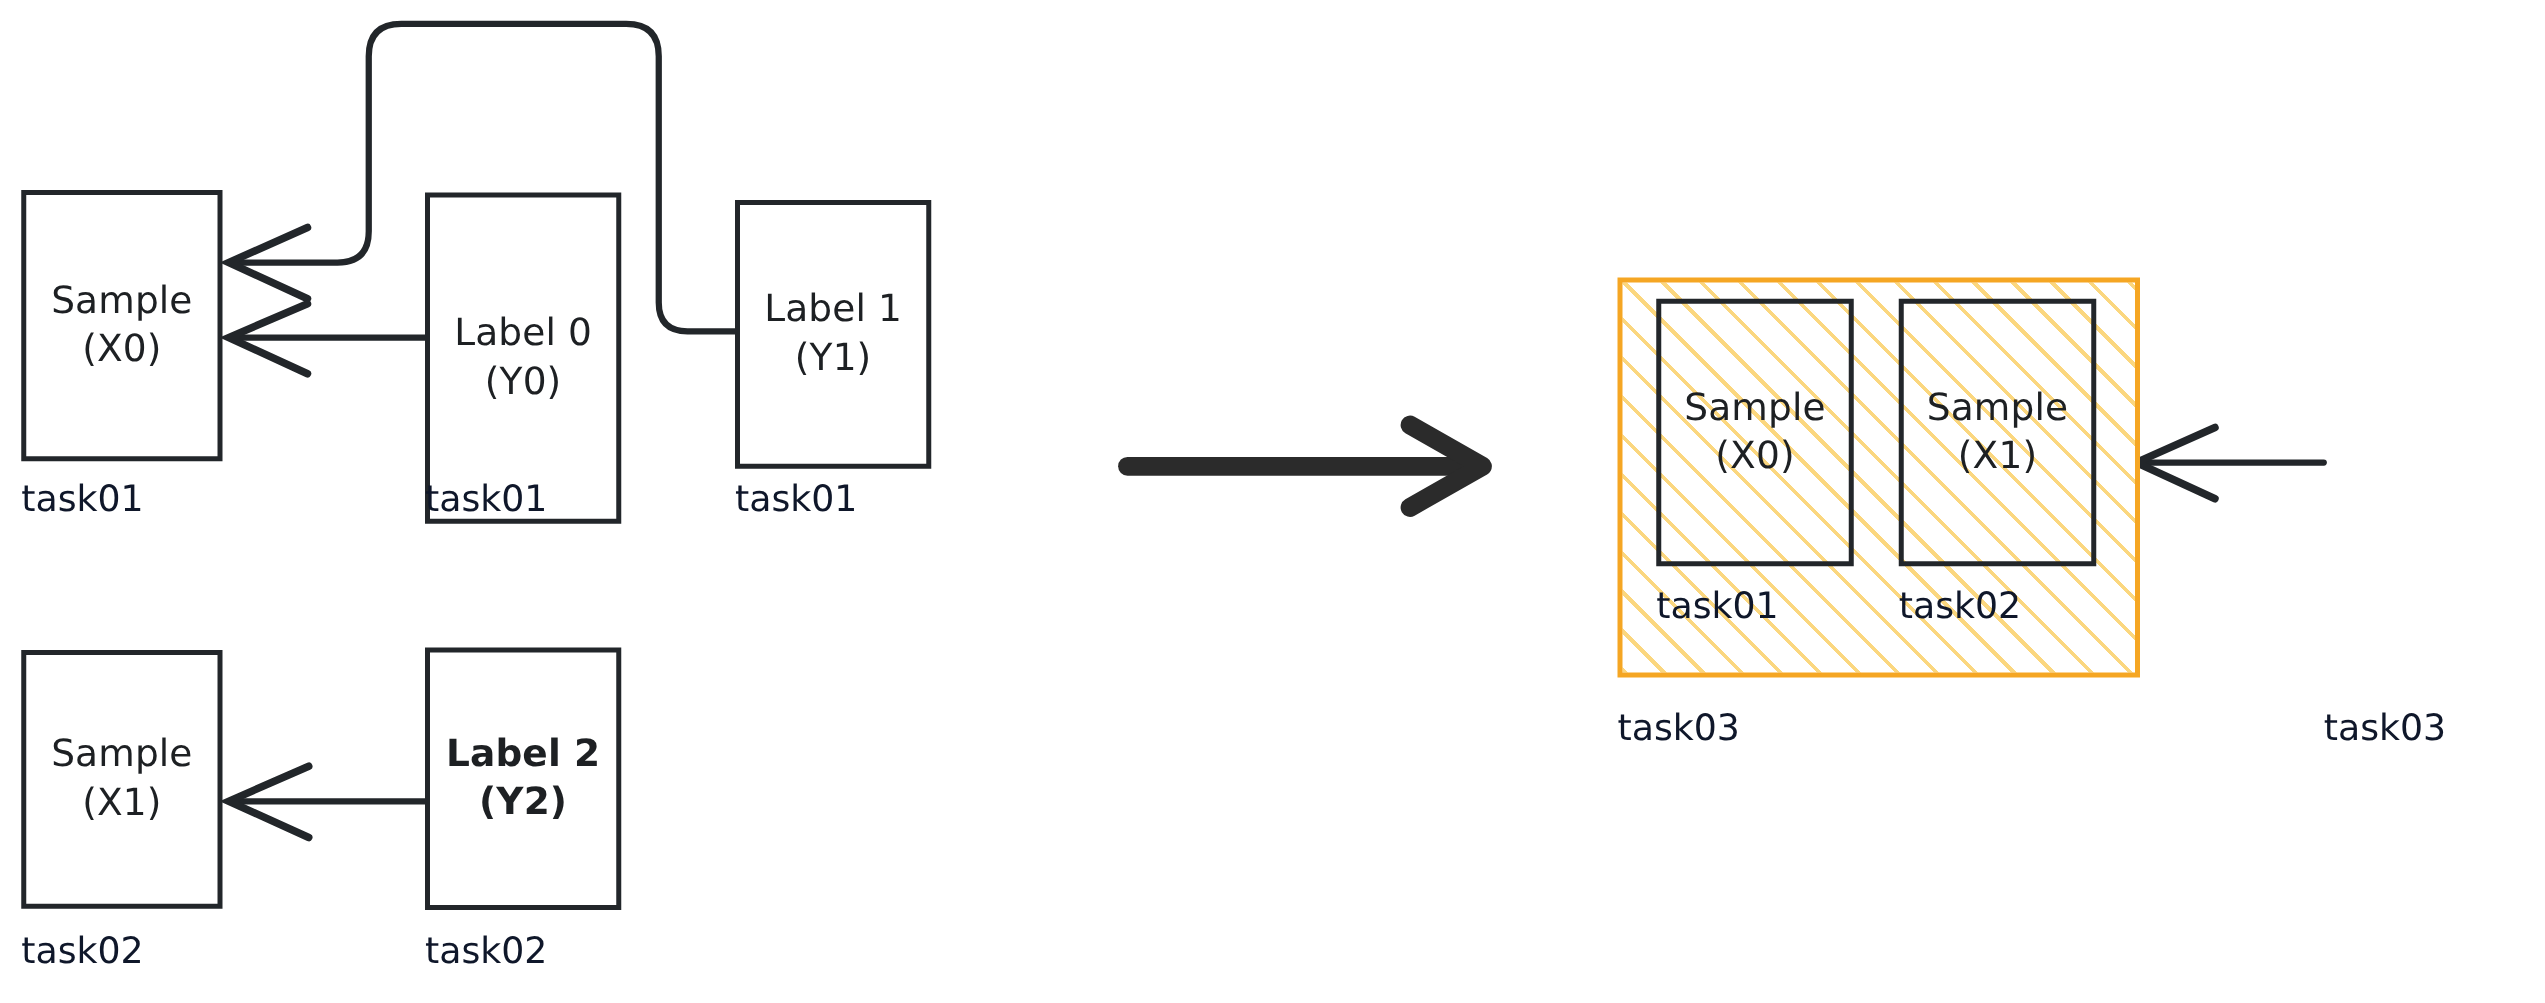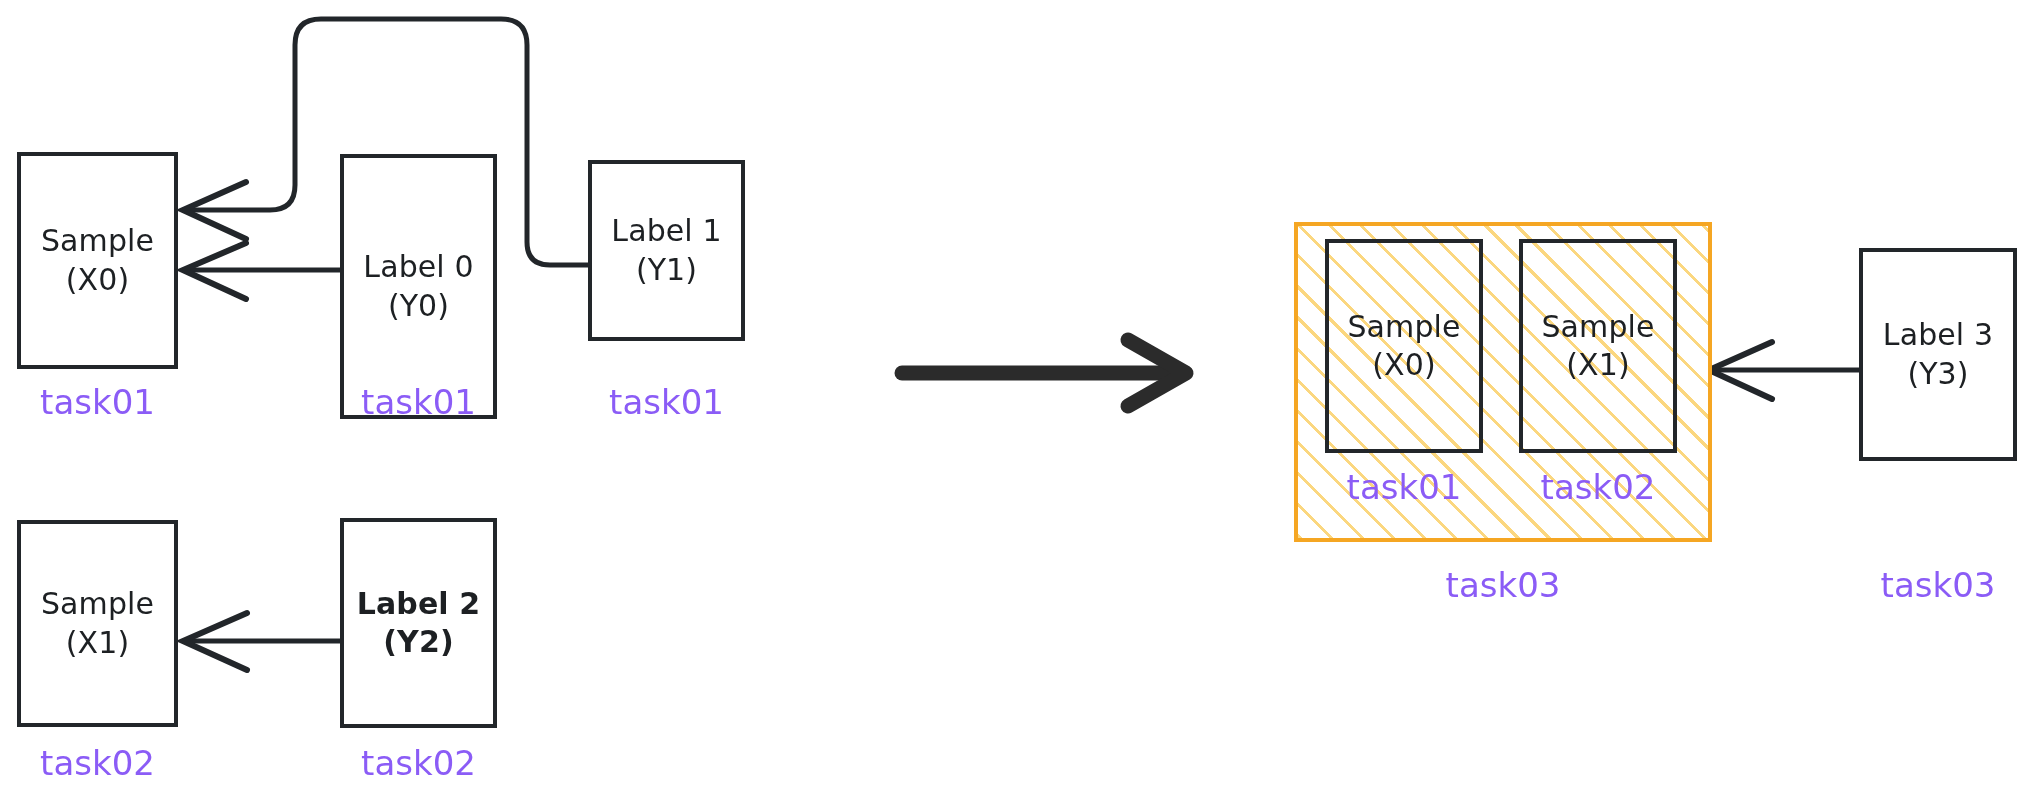--- a/index.html
+++ b/index.html
@@ -43,24 +43,23 @@
   }
   .node-box.transparent-fill {
     background: transparent;
   }
   .node-box .line {
     display: block;
     white-space: nowrap;
   }
   .task-caption {
     position: absolute;
-    color: #8b5cf6;
-    font-size: 34px;
+    color: #0f172a;
+    font-size: 29px;
     line-height: 1;
-    text-align: center;
     white-space: nowrap;
   }
   .group-box {
     position: absolute;
     box-sizing: border-box;
     border: 4px solid #f5a623;
     background-color: #ffffff;
     background-image: repeating-linear-gradient(
       45deg,
       #fbd77f 0px,
@@ -110,21 +109,21 @@
     <span class="line">(X0)</span>
   </div>
   <div class="task-caption" style="left:17px; top:385px; width:161px;">task01</div>
 
   <div class="node-box" style="left:340px; top:154px; width:157px; height:265px;">
     <span class="line">Label 0</span>
     <span class="line">(Y0)</span>
   </div>
   <div class="task-caption" style="left:340px; top:385px; width:157px;">task01</div>
 
-  <div class="node-box" style="left:588px; top:160px; width:157px; height:181px;">
+  <div class="node-box" style="left:588px; top:160px; width:157px; height:215px;">
     <span class="line">Label 1</span>
     <span class="line">(Y1)</span>
   </div>
   <div class="task-caption" style="left:588px; top:385px; width:157px;">task01</div>
 
   <div class="node-box" style="left:17px; top:520px; width:161px; height:207px;">
     <span class="line">Sample</span>
     <span class="line">(X1)</span>
   </div>
   <div class="task-caption" style="left:17px; top:746px; width:161px;">task02</div>
@@ -144,19 +143,15 @@
   <div class="task-caption" style="left:1325px; top:470px; width:158px;">task01</div>
 
   <div class="node-box transparent-fill" style="left:1519px; top:239px; width:158px; height:214px;">
     <span class="line">Sample</span>
     <span class="line">(X1)</span>
   </div>
   <div class="task-caption" style="left:1519px; top:470px; width:158px;">task02</div>
 
   <div class="task-caption" style="left:1294px; top:568px; width:418px;">task03</div>
 
-  <div class="node-box" style="left:1859px; top:248px; width:158px; height:213px;">
-    <span class="line">Label 3</span>
-    <span class="line">(Y3)</span>
-  </div>
   <div class="task-caption" style="left:1859px; top:568px; width:158px;">task03</div>
 
 </div>
 
 </body></html>

